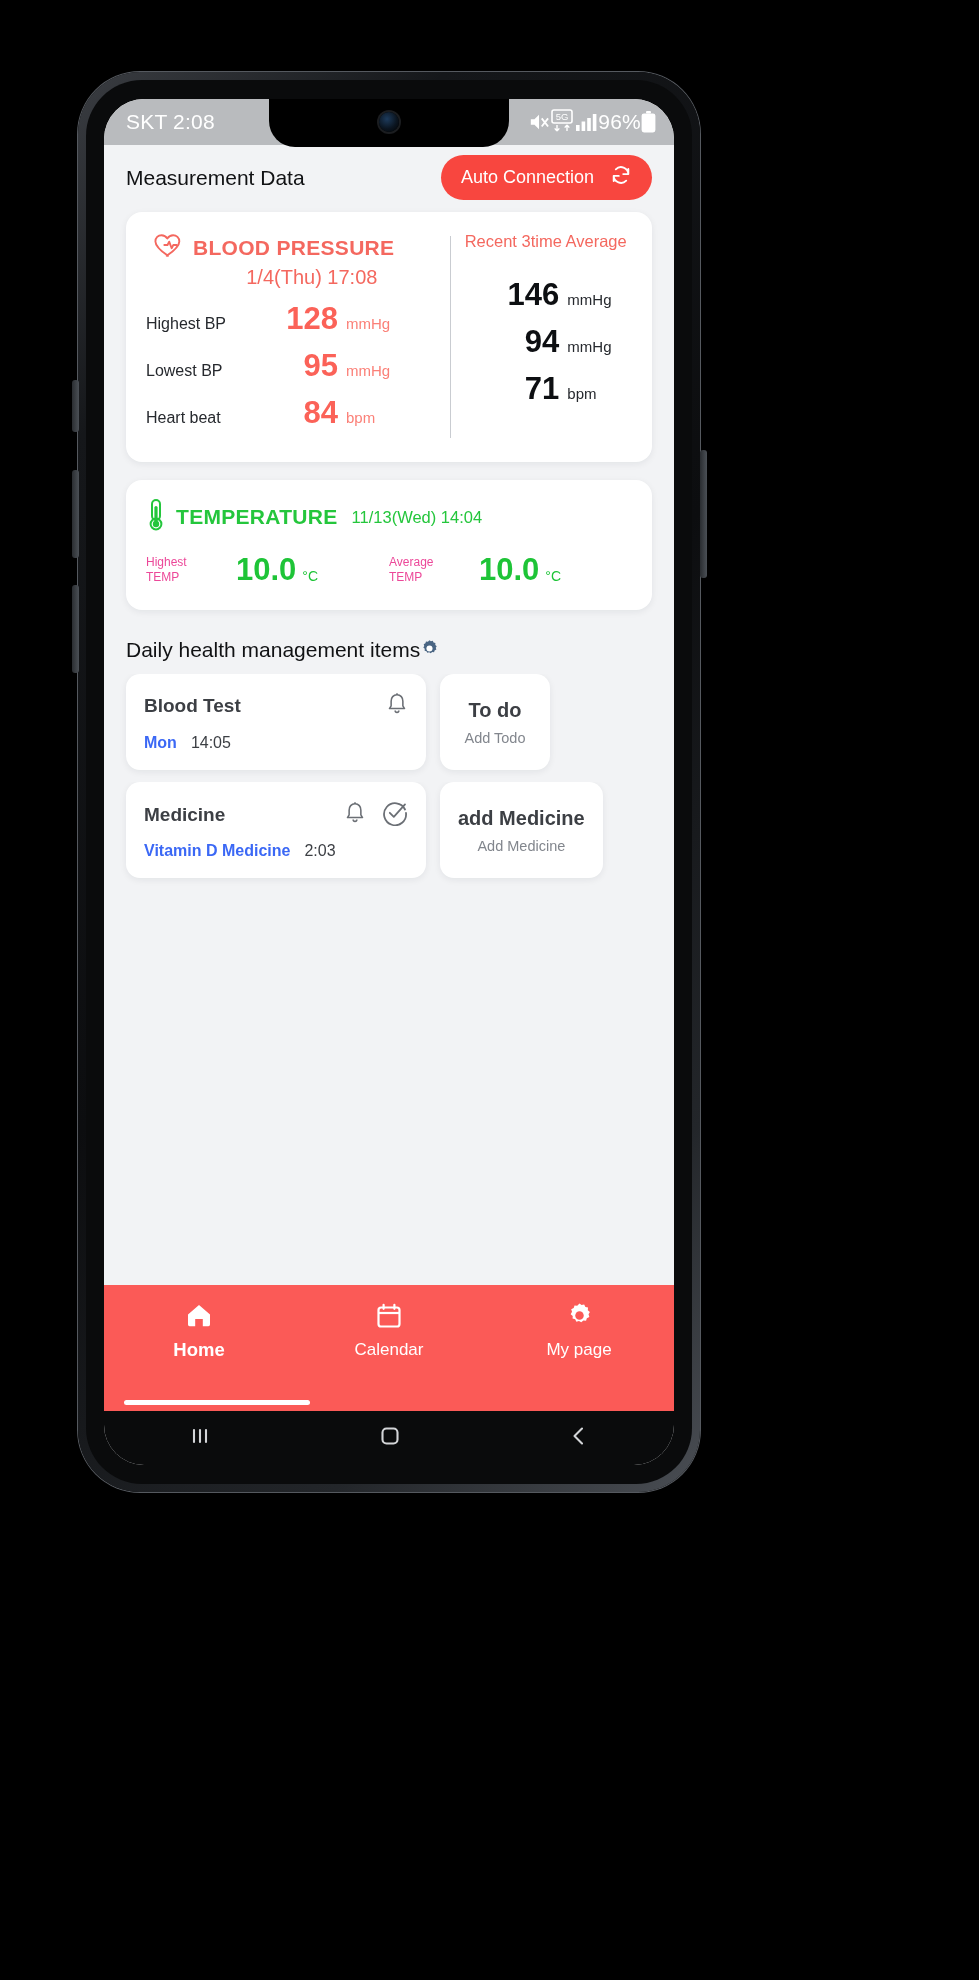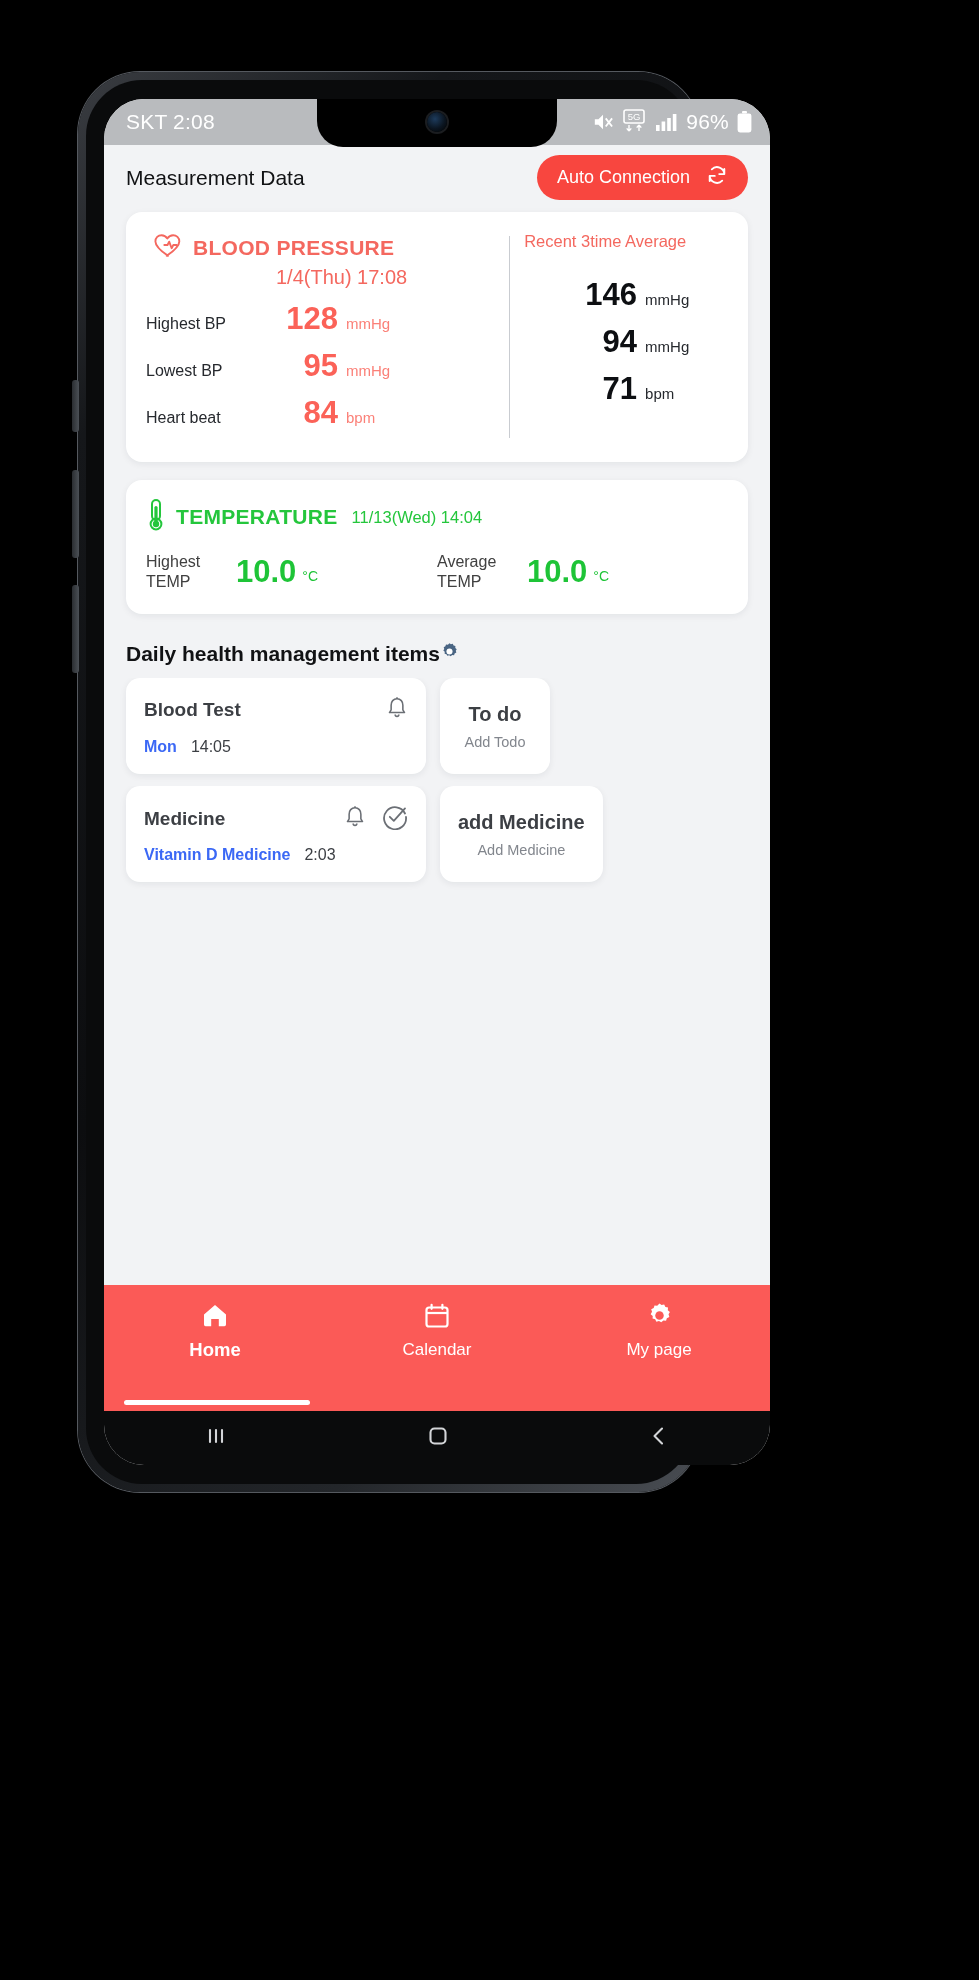--- a/index.html
+++ b/index.html
@@ -21,21 +21,21 @@
     box-shadow: 0 0 0 1px #55595f;
   }
   .phone-inner {
     position: absolute; left: 86px; top: 80px;
     width: 606px; height: 1404px;
     border-radius: 56px;
     background: #0a0b0c;
   }
   .screen {
     position: absolute; left: 104px; top: 99px;
-    width: 666px; height: 1366px;
+    width: 570px; height: 1366px;
     border-radius: 40px;
     background: #f6f7f9;
     overflow: hidden;
   }
 
   
   .side-btn { position: absolute; background: linear-gradient(90deg,#2a2d31,#4b5056); border-radius: 3px; }
   .sb1 { left: 72px; top: 380px; width: 7px; height: 52px; }
   .sb2 { left: 72px; top: 470px; width: 7px; height: 88px; }
   .sb3 { left: 72px; top: 585px; width: 7px; height: 88px; }
@@ -43,21 +43,21 @@
 
   
   .statusbar {
     position: relative; height: 46px; width: 100%;
     background: #b9bbbe;
     display: flex; align-items: center; justify-content: space-between;
     padding: 0 18px 0 22px;
     color: #ffffff;
   }
   .sb-left { font-size: 21px; letter-spacing: .2px; color:#fff; display:flex; align-items:center; }
-  .sb-right { display: flex; align-items: center; gap: 8px; }
+  .sb-right { display: flex; align-items: center; }
   .notch {
     position: absolute; left: 50%; transform: translateX(-50%);
     top: -2px; width: 240px; height: 50px;
     background: #000; border-radius: 0 0 26px 26px;
     z-index: 5;
   }
   .camera {
     position: absolute; left: 50%; transform: translateX(-50%);
     top: 13px; width: 20px; height: 20px; border-radius: 50%;
     background: radial-gradient(circle at 40% 35%, #1d3b5c 0%, #0b1520 55%, #000 100%);
@@ -136,26 +136,26 @@
   .bpr-val { font-size: 31px; font-weight: bold; color: #0d0f12; min-width: 72px; text-align: right; }
   .bpr-unit { font-size: 15px; color: #26292e; margin-left: 8px; width: 58px; }
 
   
   .temp-card { padding: 18px 20px 22px 20px; }
   .temp-head { display: flex; align-items: center; gap: 10px; }
   .temp-title { color: #24c63c; font-size: 21px; font-weight: bold; letter-spacing: .3px; }
   .temp-date { color: #24c63c; font-size: 16.5px; margin-left: 4px; }
   .temp-body { display: flex; align-items: center; margin-top: 16px; }
   .temp-cell { display: flex; align-items: center; flex: 1 1 50%; }
-  .temp-lab { font-size: 16px; color: #404040; line-height: 1.25; width: 82px; }
+  .temp-lab { font-size: 12px; color: #ec4899; line-height: 1.25; width: 82px; }
   .temp-val { font-size: 31px; font-weight: bold; color: #1ec437; margin-left: 8px; }
   .temp-unit { font-size: 14px; color: #1ec437; margin-left: 6px; align-self: flex-start; margin-top: 16px;}
 
   
-  .daily-row { display: flex; padding: 10px 22px 12px 22px; font-weight: bold; }
+  .daily-row { display: flex; align-items: center; padding: 10px 22px 12px 22px; }
   .daily-title { font-size: 21px; color: #111214; }
 
   .hscroll { display: flex; gap: 14px; padding: 0 22px 12px 22px; overflow: hidden; }
   .task-card {
     background: #fff; border-radius: 14px; padding: 18px 18px 18px 18px;
     box-shadow: 0 2px 7px rgba(20,25,40,.07);
     flex: 0 0 300px; height: 96px;
     display: flex; flex-direction: column; justify-content: space-between;
   }
   .task-top { display: flex; align-items: center; }

